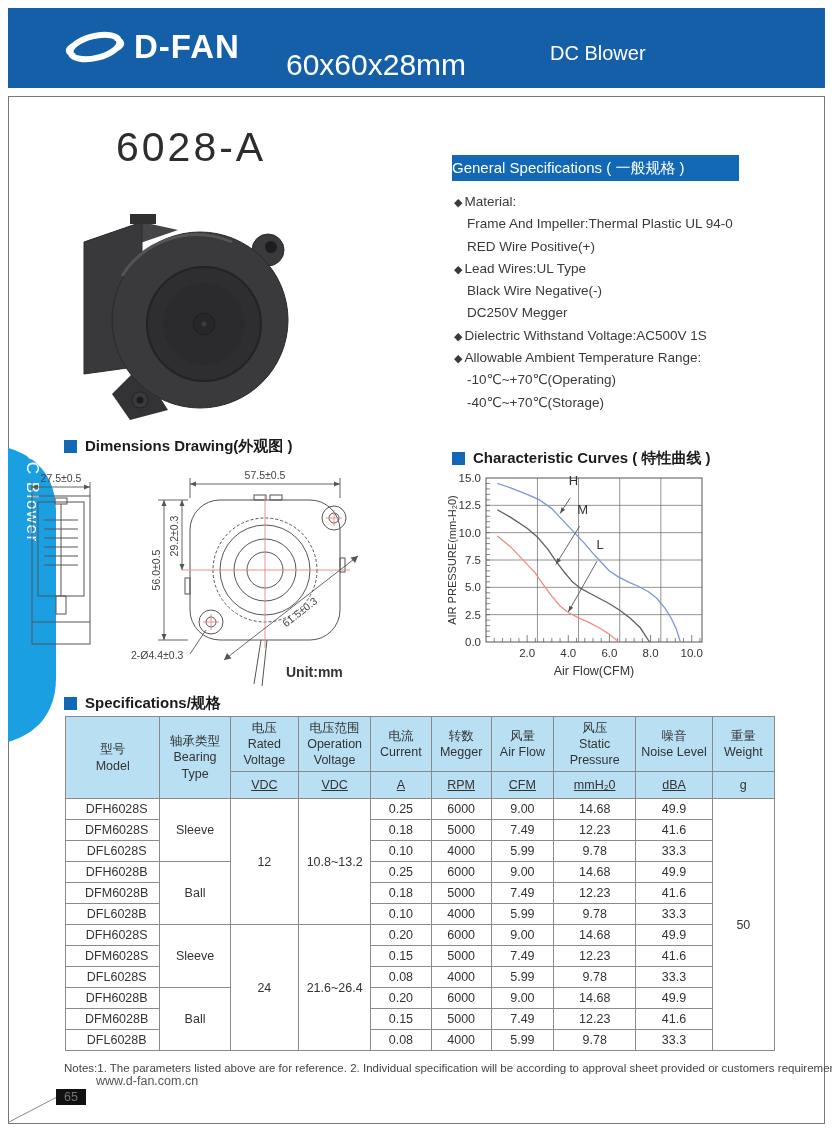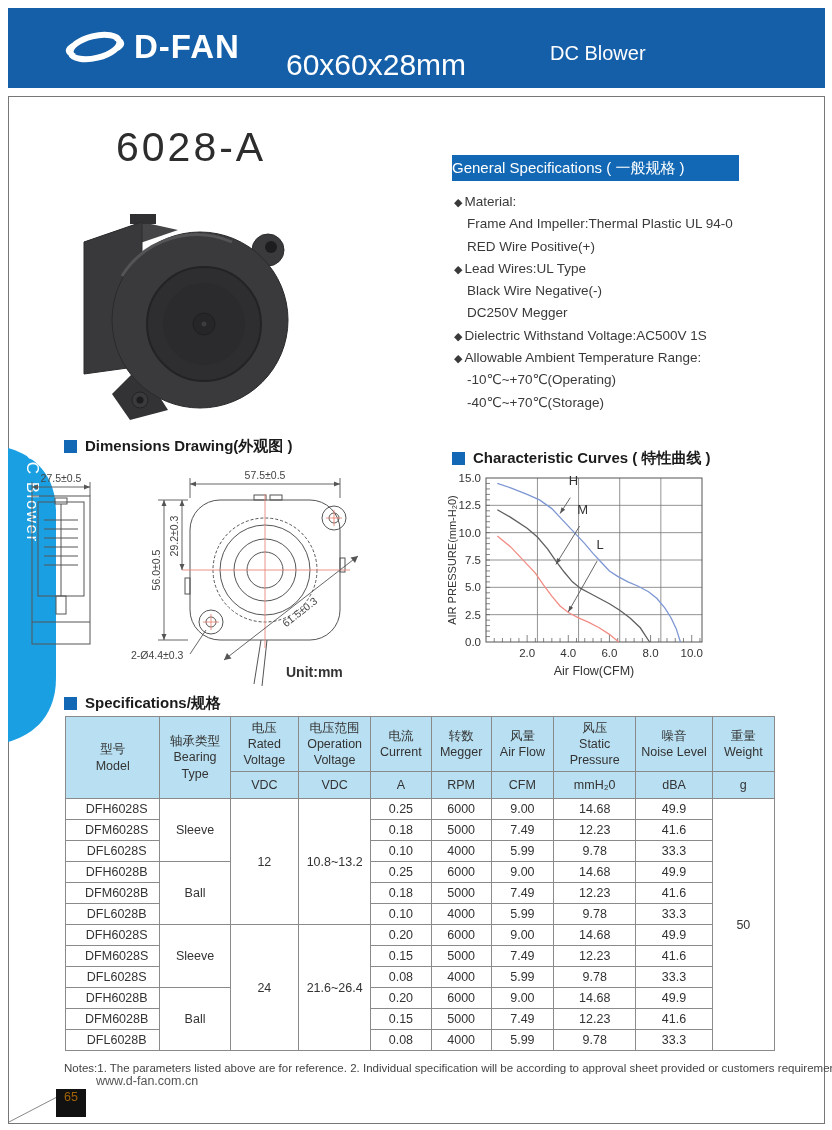--- a/index.html
+++ b/index.html
@@ -39,27 +39,27 @@
   #t-table{left:64px;top:694px;}
   .dims-svg{position:absolute;left:18px;top:460px;}
   .chart-svg{position:absolute;left:446px;top:462px;}
   
   .spec-table{position:absolute;left:65px;top:716px;width:710px;border-collapse:collapse;
     font-size:12.5px;color:#333;table-layout:fixed;}
   .spec-table th,.spec-table td{border:1px solid #8a8a8a;padding:0 2px;}
   .spec-table{border:1px solid #555;}
   .spec-table thead th{background:#b9e0f2;font-weight:normal;text-align:center;line-height:1.3;}
   .spec-table thead tr.r1 th{height:54px;}
-  .spec-table thead tr.r2 th{height:26px;}
+  .spec-table thead tr.r2 th{height:26px;text-decoration:underline;}
   .spec-table tbody td{height:20px;text-align:center;}
   .spec-table tbody td.model{text-align:center;padding-left:10px;}
   
   .notes{position:absolute;left:64px;top:1062px;font-size:11.5px;color:#444;white-space:nowrap;}
-  .pageno{position:absolute;left:56px;top:1089px;width:30px;height:28px;background:#111;
-    color:#a16207;font-size:12.5px;text-align:center;line-height:17px;}
+  .pageno{position:absolute;left:56px;top:1089px;width:30px;height:16px;background:#111;
+    color:#737373;font-size:12.5px;text-align:center;line-height:17px;}
   .site{position:absolute;left:96px;top:1074px;font-size:12.5px;color:#555;}
   .diag{position:absolute;left:8px;top:1094px;}
 </style>
 </head>
 <body>
 
 <div class="page">
 
   <div class="hdr">
     <div class="logo">

